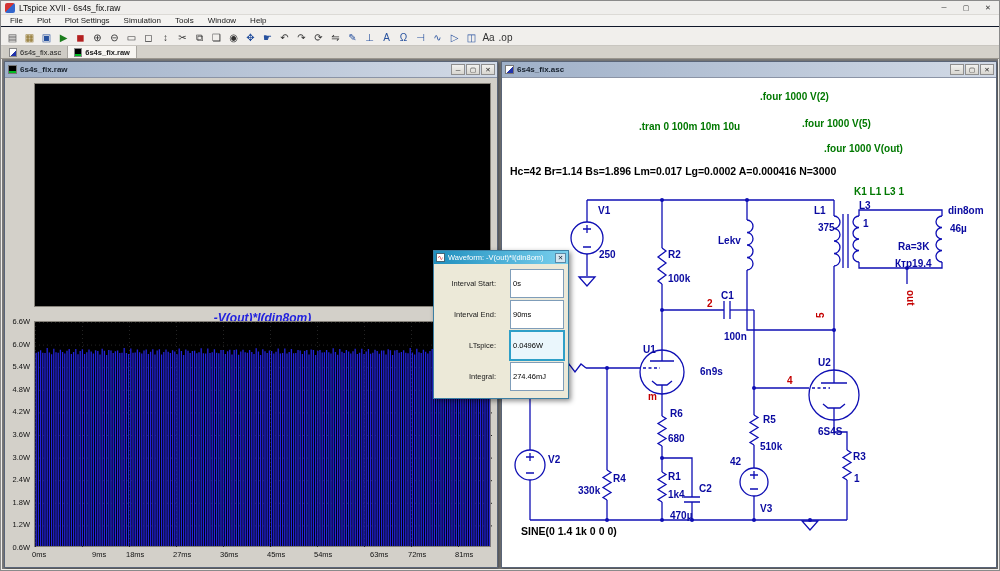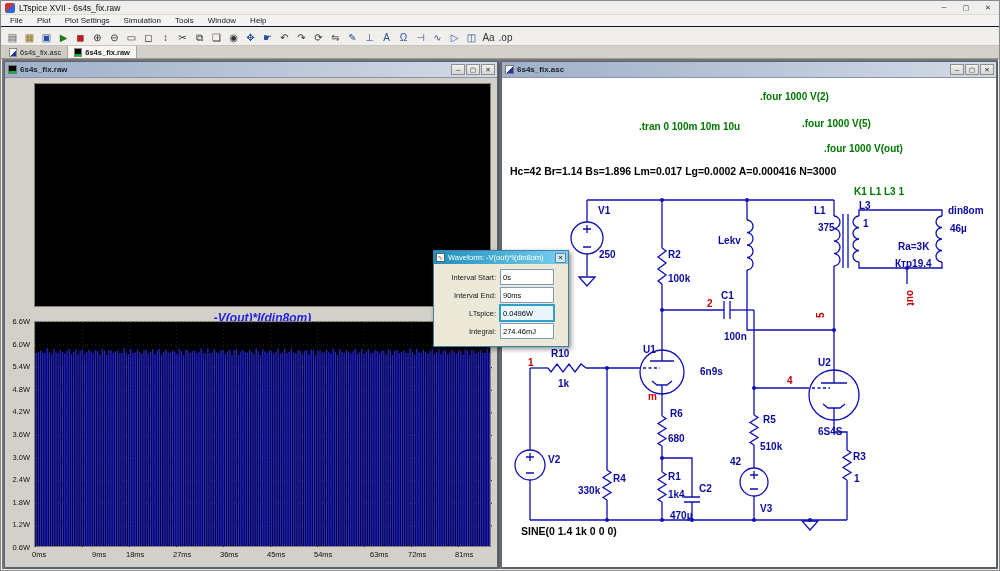--- a/index.html
+++ b/index.html
@@ -59,23 +59,23 @@
   .st-grn{fill:#007800;font-size:10px;}
   .st-red{fill:#c40000;font-size:10px;}
   .st-blk{fill:#000000;font-size:10.5px;}
   
   .dialog{position:absolute;left:432px;top:249px;width:136px;background:#ece9d8;border:1px solid #3c7fa3;box-shadow:2px 2px 5px rgba(0,0,0,.45);z-index:60;}
   .dlg-title{height:13px;display:flex;align-items:center;gap:3px;padding:0 2px;background:linear-gradient(90deg,#1f8fbe,#7ad0ee);}
   .dlg-icon{width:9px;height:9px;background:#fff;border:1px solid #467;color:#c22;font-size:7px;line-height:8px;text-align:center;flex:0 0 auto;}
   .dlg-title-text{flex:1;color:#fff;font-size:7.5px;font-weight:normal;white-space:nowrap;overflow:hidden;}
   .dlg-close{width:11px;height:10px;background:#d6e6f0;border:1px solid #5a8aa8;color:#123;font-size:6.5px;line-height:8px;text-align:center;flex:0 0 auto;}
   .dlg-body{padding:3px 4px 5px;}
-  .dlg-row{display:flex;align-items:center;margin:2px 0;}
+  .dlg-row{display:flex;align-items:center;margin:2px 0;justify-content:space-between;}
   .dlg-label{width:62px;text-align:right;font-size:7.5px;color:#1a1a1a;padding-right:4px;}
-  .dlg-input{width:54px;height:16px;font-size:7.5px;border:1px solid #7f9db9;background:#fff;padding:0 2px;font-family:"Liberation Sans",sans-serif;}
+  .dlg-input{width:54px;height:29px;font-size:7.5px;border:1px solid #7f9db9;background:#fff;padding:0 2px;font-family:"Liberation Sans",sans-serif;}
   .dlg-input.focused{border:1px solid #2e9fc8;outline:1px solid #2e9fc8;background:#eaf6fc;}
 </style>
 </head>
 <body>
 
 <div class="app">
 
   <div class="titlebar">
     <div class="app-icon"></div>
     <span class="app-title">LTspice XVII - 6s4s_fix.raw</span>

